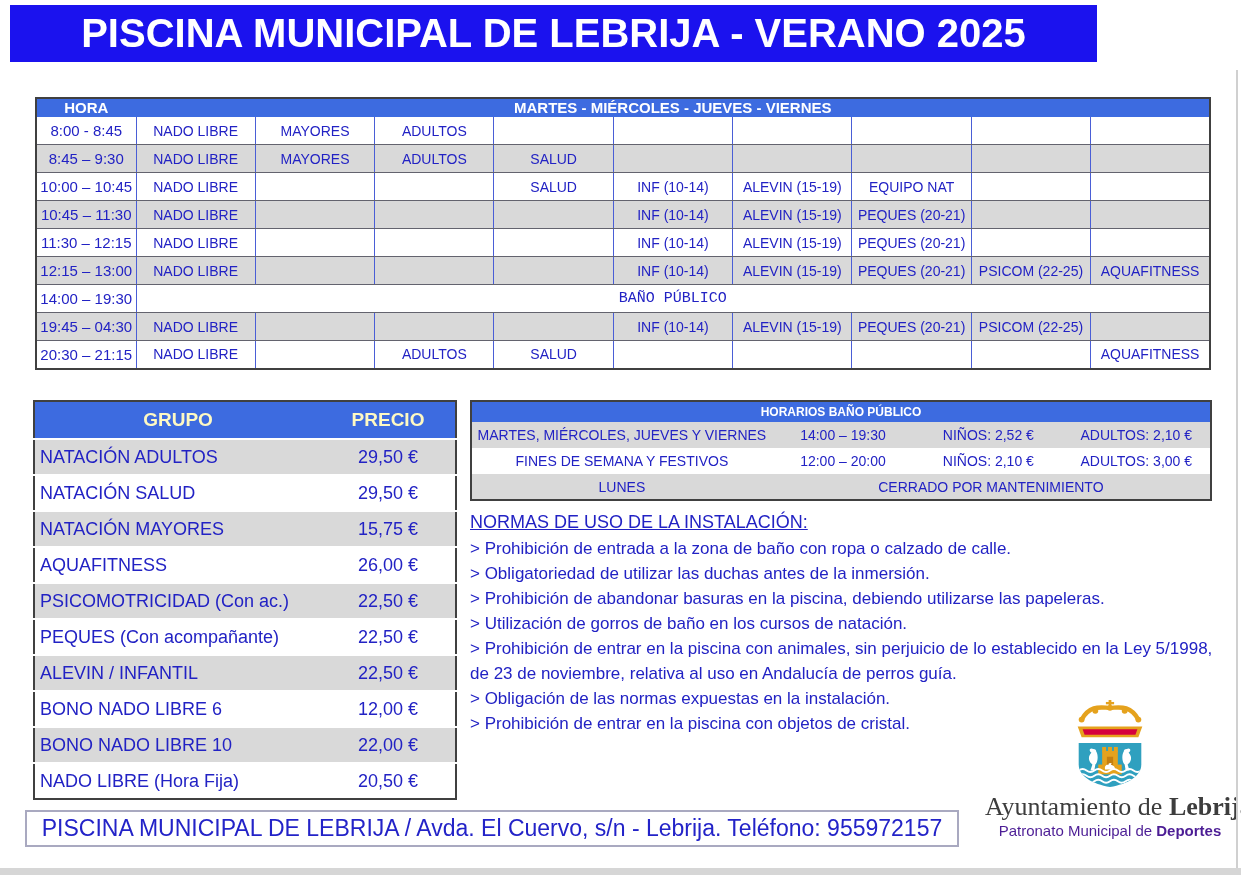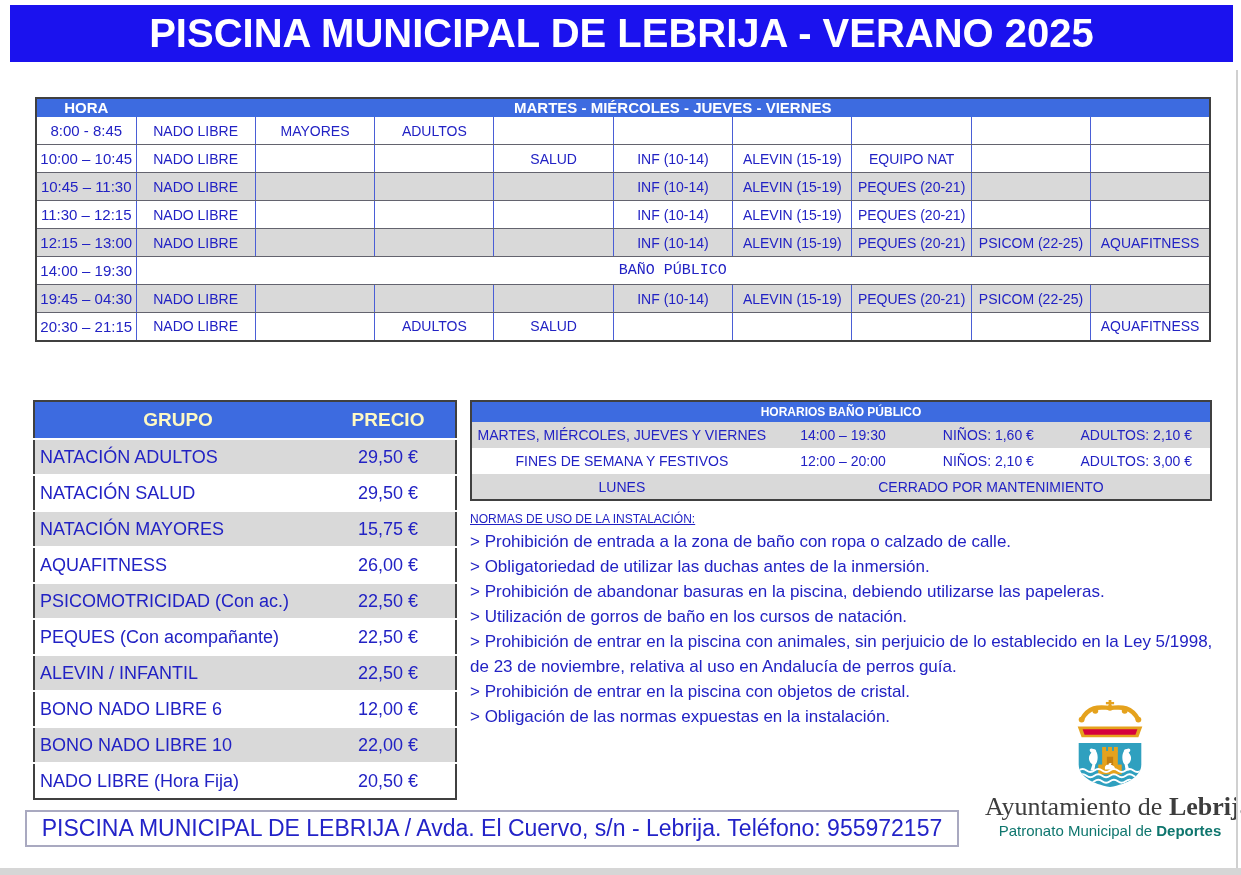--- a/index.html
+++ b/index.html
@@ -1,21 +1,21 @@
 <!DOCTYPE html>
 <html><head>
 <meta charset="utf-8">
 <style>
   * { margin:0; padding:0; box-sizing:border-box; }
   html,body { background:#ffffff; }
   body { font-family:"Liberation Sans", sans-serif; }
   .page { position:relative; width:1241px; height:875px; background:#ffffff; overflow:hidden; }
 
   .title-bar {
-    position:absolute; left:10px; top:5px; width:1223px; height:57px;
+    position:absolute; left:10px; top:5px; width:1087px; height:57px;
     background:#1b12ee; color:#ffffff; font-weight:bold; font-size:40px;
     text-align:center; line-height:57px; letter-spacing:0px; white-space:nowrap;
   }
 
   table { border-collapse:collapse; }
 
   
   .schedule { position:absolute; left:35px; top:97px; width:1176px; table-layout:fixed; border:2px solid #404040; }
   .schedule th {
     background:#3d6be0; color:#ffffff; font-weight:bold; font-size:15px; height:14px;
@@ -40,36 +40,36 @@
   .prices tr.gray td { background:#d9d9d9; }
 
   
   .bath { position:absolute; left:470px; top:400px; width:742px; table-layout:fixed; border:2px solid #404040; }
   .bath th { background:#3d6be0; color:#ffffff; font-weight:bold; font-size:12px; height:21px; text-align:center; }
   .bath td { height:26px; font-size:14px; color:#2222c4; text-align:center; background:#ffffff; white-space:nowrap; overflow:hidden; }
   .bath tr.gray td { background:#d9d9d9; }
 
   
   .rules { position:absolute; left:470px; top:512px; width:760px; color:#2222c4; }
-  .rules .heading { font-size:12px; text-decoration:underline; margin-bottom:3px; }
+  .rules .heading { font-size:18px; text-decoration:underline; margin-bottom:3px; }
   .rules .item { font-size:17px; line-height:25px; }
 
   
   .footer-box {
     position:absolute; left:25px; top:810px; width:934px; height:37px;
     border:2px solid #a9a9c0; background:#ffffff; color:#2323c8;
     font-size:23px; line-height:33px; text-align:center; white-space:nowrap; overflow:hidden;
   }
 
   
   .logo { position:absolute; left:985px; top:700px; width:250px; text-align:center; }
   .crest { display:block; margin:0 auto; width:98px; height:90px; }
   .org { font-family:"Liberation Serif", serif; font-size:26px; color:#3d3d3d; margin-top:2px; white-space:nowrap; }
   .org .bold { font-weight:bold; }
-  .dept { font-size:15px; color:#0f766e; margin-top:0px; white-space:nowrap; }
+  .dept { font-size:15px; color:#4c1d95; margin-top:0px; white-space:nowrap; }
   .dept .bold { font-weight:bold; }
 
   .bottom-strip { position:absolute; left:0; top:868px; width:1241px; height:7px; background:#d6d6d6; }
   .right-strip { position:absolute; left:1236px; top:70px; width:2px; height:798px; background:#d0d0d0; }
 </style>
 </head>
 <body>
 
 <div class="page">
 
@@ -94,20 +94,32 @@
         <th colspan="9">MARTES - MIÉRCOLES - JUEVES - VIERNES</th>
       </tr>
     </thead>
     <tbody id="schedule-body">
         <tr>
           <td class="time">8:00 - 8:45</td>
           <td>NADO LIBRE</td>
           <td>MAYORES</td>
           <td>ADULTOS</td>
           <td></td>
+          <td></td>
+          <td></td>
+          <td></td>
+          <td></td>
+          <td></td>
+        </tr>
+        <tr class="gray">
+          <td class="time">8:45 – 9:30</td>
+          <td>NADO LIBRE</td>
+          <td>MAYORES</td>
+          <td>ADULTOS</td>
+          <td>SALUD</td>
           <td></td>
           <td></td>
           <td></td>
           <td></td>
           <td></td>
         </tr>
         <tr>
           <td class="time">10:00 – 10:45</td>
           <td>NADO LIBRE</td>
           <td></td>
@@ -250,21 +262,21 @@
       </colgroup>
     <thead>
       <tr>
         <th colspan="4">HORARIOS BAÑO PÚBLICO</th>
       </tr>
     </thead>
     <tbody id="bath-body">
         <tr class="gray">
           <td>MARTES, MIÉRCOLES, JUEVES Y VIERNES</td>
           <td>14:00 – 19:30</td>
-          <td>NIÑOS: 1,60 €</td>
+          <td>NIÑOS: 2,52 €</td>
           <td>ADULTOS: 2,10 €</td>
         </tr>
         <tr>
           <td>FINES DE SEMANA Y FESTIVOS</td>
           <td>12:00 – 20:00</td>
           <td>NIÑOS: 2,10 €</td>
           <td>ADULTOS: 3,00 €</td>
         </tr>
         <tr class="gray">
           <td>LUNES</td>
@@ -274,22 +286,22 @@
   </table>
 
   <div class="rules">
     <div class="heading">NORMAS DE USO DE LA INSTALACIÓN:</div>
     <div id="rules-list">
         <div class="item">&gt; Prohibición de entrada a la zona de baño con ropa o calzado de calle.</div>
         <div class="item">&gt; Obligatoriedad de utilizar las duchas antes de la inmersión.</div>
         <div class="item">&gt; Prohibición de abandonar basuras en la piscina, debiendo utilizarse las papeleras.</div>
         <div class="item">&gt; Utilización de gorros de baño en los cursos de natación.</div>
         <div class="item">&gt; Prohibición de entrar en la piscina con animales, sin perjuicio de lo establecido en la Ley 5/1998, de 23 de noviembre, relativa al uso en Andalucía de perros guía.</div>
+        <div class="item">&gt; Obligación de las normas expuestas en la instalación.</div>
         <div class="item">&gt; Prohibición de entrar en la piscina con objetos de cristal.</div>
-        <div class="item">&gt; Obligación de las normas expuestas en la instalación.</div>
       </div>
   </div>
 
   <div class="footer-box">PISCINA MUNICIPAL DE LEBRIJA / Avda. El Cuervo, s/n - Lebrija. Teléfono: 955972157</div>
 
   <div class="logo">
     <svg class="crest" viewBox="0 0 100 92" xmlns="http://www.w3.org/2000/svg">
 
       <rect x="48.6" y="0" width="2.8" height="7" fill="#e5a21d"></rect>
       <rect x="45.8" y="2" width="8.4" height="2.4" fill="#e5a21d"></rect>

